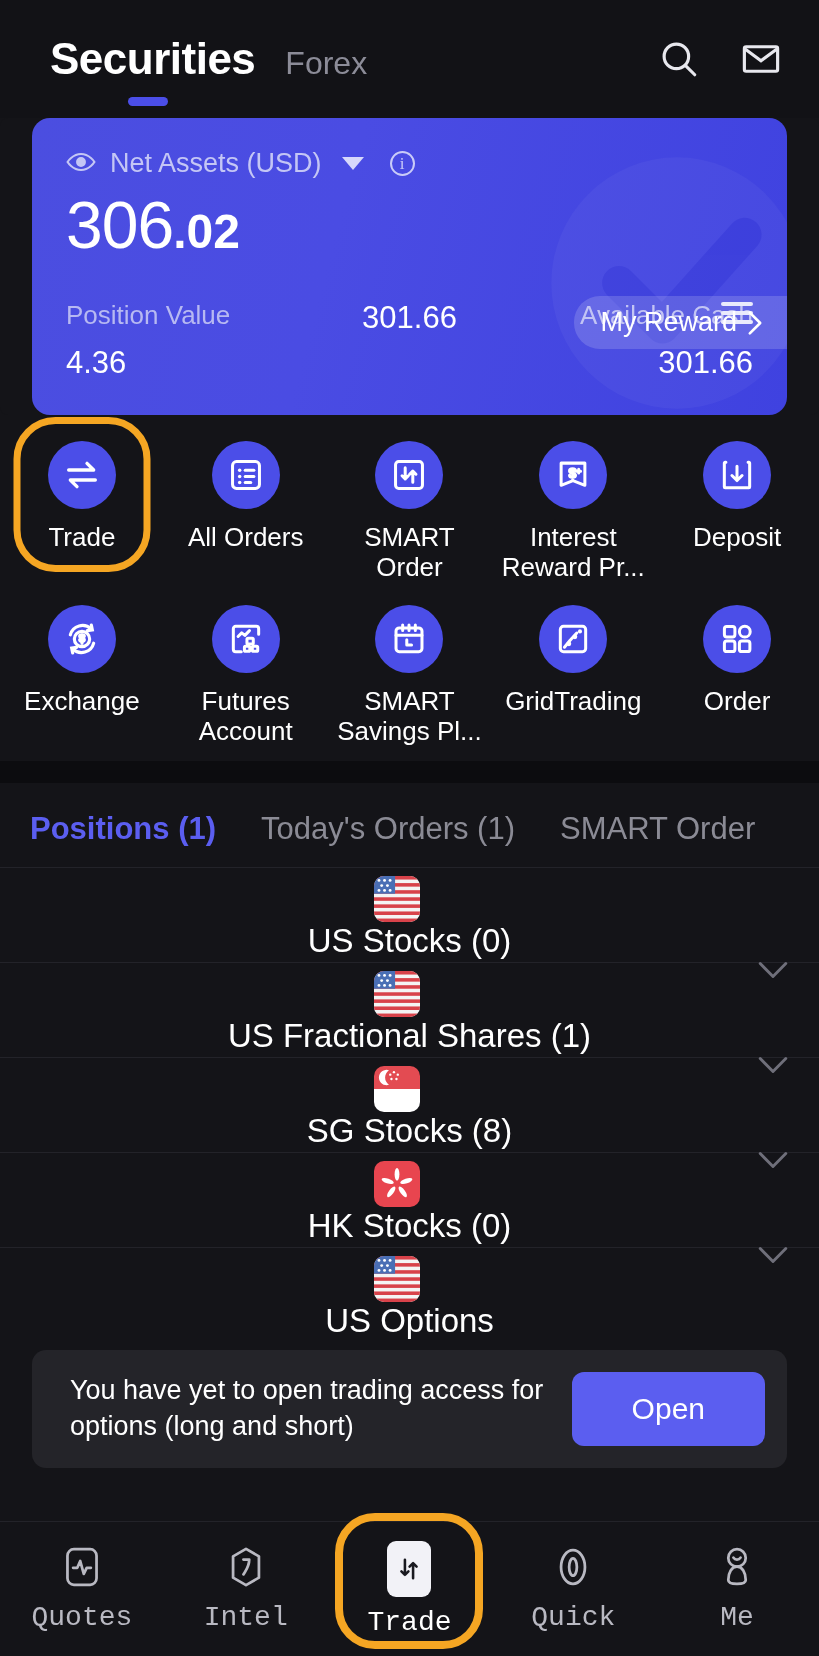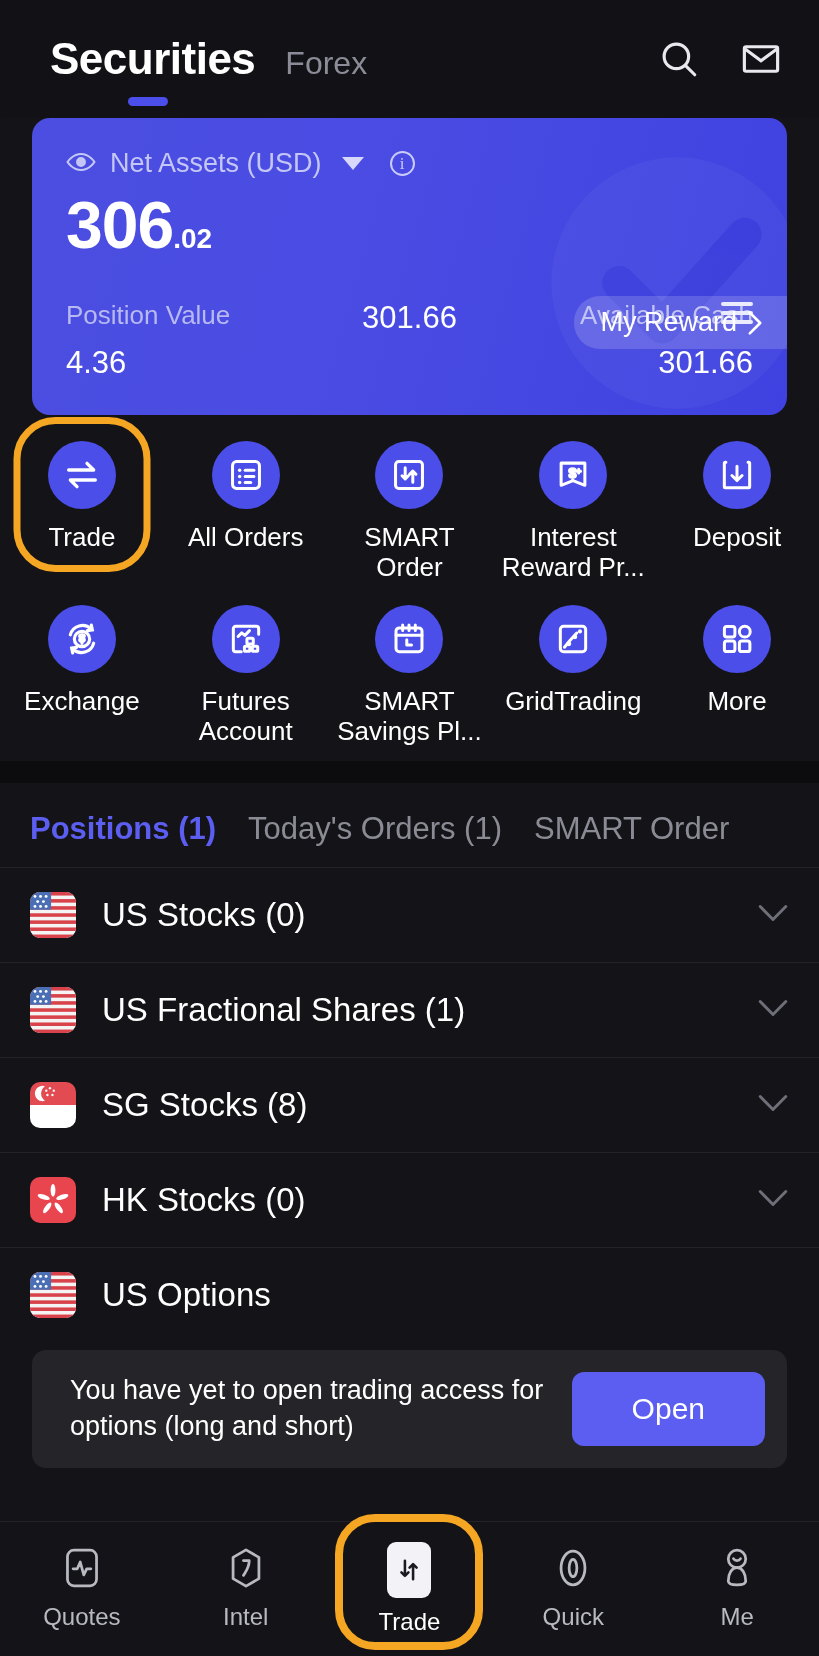--- a/index.html
+++ b/index.html
@@ -45,22 +45,22 @@
   .caret-down {
     width: 0; height: 0; border-left: 11px solid transparent;
     border-right: 11px solid transparent; border-top: 13px solid #d7d8fb; margin-left: 6px;
   }
   .info-circle {
     width: 25px; height: 25px; border-radius: 50%; border: 2px solid #c9cbf8;
     color: #c9cbf8; font-size: 17px; line-height: 21px; text-align: center;
     font-family: "Liberation Serif", serif; margin-left: 12px;
   }
   .big-amount { position: relative; z-index: 2; margin-top: 8px; color: #fff; }
-  .big-int { font-size: 66px; font-weight: bold; letter-spacing: -1px; }
-  .big-dec { font-size: 28px; font-weight: bold; text-align: center; }
+  .big-int { font-size: 66px; font-weight: normal; letter-spacing: -1px; }
+  .big-dec { font-size: 48px; font-weight: bold; text-align: center; }
   .my-assets {
     position: absolute; right: 0px; top: 178px; z-index: 3;
     background: rgba(255,255,255,0.16); color: #fff;
     border-radius: 26px 0 0 26px; padding: 11px 22px 11px 26px;
     font-size: 27px; display: flex; align-items: center; gap: 8px;
   }
   .stats { position: absolute; left: 34px; right: 34px; bottom: 34px; z-index: 2; display: flex; }
   .stat { flex: 1; }
   .stat.c { text-align: center; }
   .stat.r { text-align: right; position: relative; }
@@ -82,29 +82,29 @@
     position: absolute; left: 50%; transform: translateX(-50%);
     top: -24px; width: 137px; height: 155px;
     border: 7px solid #f5a623; border-radius: 42px; pointer-events: none;
   }
   .act-row.row2 { margin-top: 22px; }
 
   
   .thick-div { height: 22px; background: #0c0c0f; }
 
   
-  .tabs { display: flex; align-items: center; gap: 32px; padding: 28px 30px 20px 30px; background: #141418; }
+  .tabs { display: flex; align-items: center; gap: 45px; padding: 28px 30px 20px 30px; background: #141418; }
   .tab { font-size: 31px; color: #8b8b95; white-space: nowrap; }
   .tab.active { color: #5b5ef0; font-weight: bold; }
 
   
   .plist { background: #141418; }
   .prow {
     display: flex; align-items: center; height: 95px;
-    padding: 8px 30px; border-top: 1px solid #232329;
+    padding: 8px 30px; border-top: 1px solid #232329; flex-direction: column;
   }
   .flag { width: 46px; height: 46px; border-radius: 10px; overflow: hidden; flex: none; margin-right: 26px; }
   .prow-label { font-size: 33px; color: #ffffff; }
   .chev { margin-left: auto; }
 
   
   .notice-wrap { padding: 8px 32px 0 32px; background: #141418; }
   .notice {
     background: #242429; border-radius: 14px;
     padding: 22px 22px 22px 26px; display: flex; align-items: center; gap: 18px;
@@ -115,21 +115,21 @@
     border-radius: 12px; padding: 20px 60px; border: none; white-space: nowrap;
   }
 
   
   .bottom-nav {
     position: absolute; left: 0; bottom: 0; width: 819px; height: 135px;
     background: #141418; border-top: 1px solid #232329;
     display: flex; align-items: center;
   }
   .nav { flex: 1; display: flex; flex-direction: column; align-items: center; gap: 10px; position: relative; }
-  .nav-lb { font-size: 24px; color: #b9b9c2; }
+  .nav-lb { font-size: 28px; color: #b9b9c2; font-family: Liberation Mono, monospace; }
   .nav.active .nav-lb { color: #ffffff; }
   .nav-hl {
     position: absolute; left: 50%; transform: translateX(-50%);
     top: -28px; width: 148px; height: 136px;
     border: 8px solid #f5a623; border-radius: 40px; pointer-events: none;
   }
   .trade-tile {
     width: 44px; height: 56px; background: #f2f2f7; border-radius: 9px;
     display: flex; align-items: center; justify-content: center;
   }
@@ -329,21 +329,21 @@
 
       <div class="act">
         <span class="act-ic">
           <svg width="36" height="36" viewBox="0 0 24 24" fill="none" stroke="#fff" stroke-width="2">
             <rect x="3.6" y="3.6" width="7" height="7" rx="1.6"></rect>
             <circle cx="17.2" cy="7.1" r="3.6"></circle>
             <rect x="3.6" y="13.4" width="7" height="7" rx="1.6"></rect>
             <rect x="13.6" y="13.4" width="7" height="7" rx="1.6"></rect>
           </svg>
         </span>
-        <span class="act-lb">More</span>
+        <span class="act-lb">Order</span>
       </div>
     </div>
   </div>
 
   <div class="thick-div"></div>
 
   <div class="tabs">
     <span class="tab active">Positions (1)</span>
     <span class="tab">Today's Orders (1)</span>
     <span class="tab">SMART Order</span>

